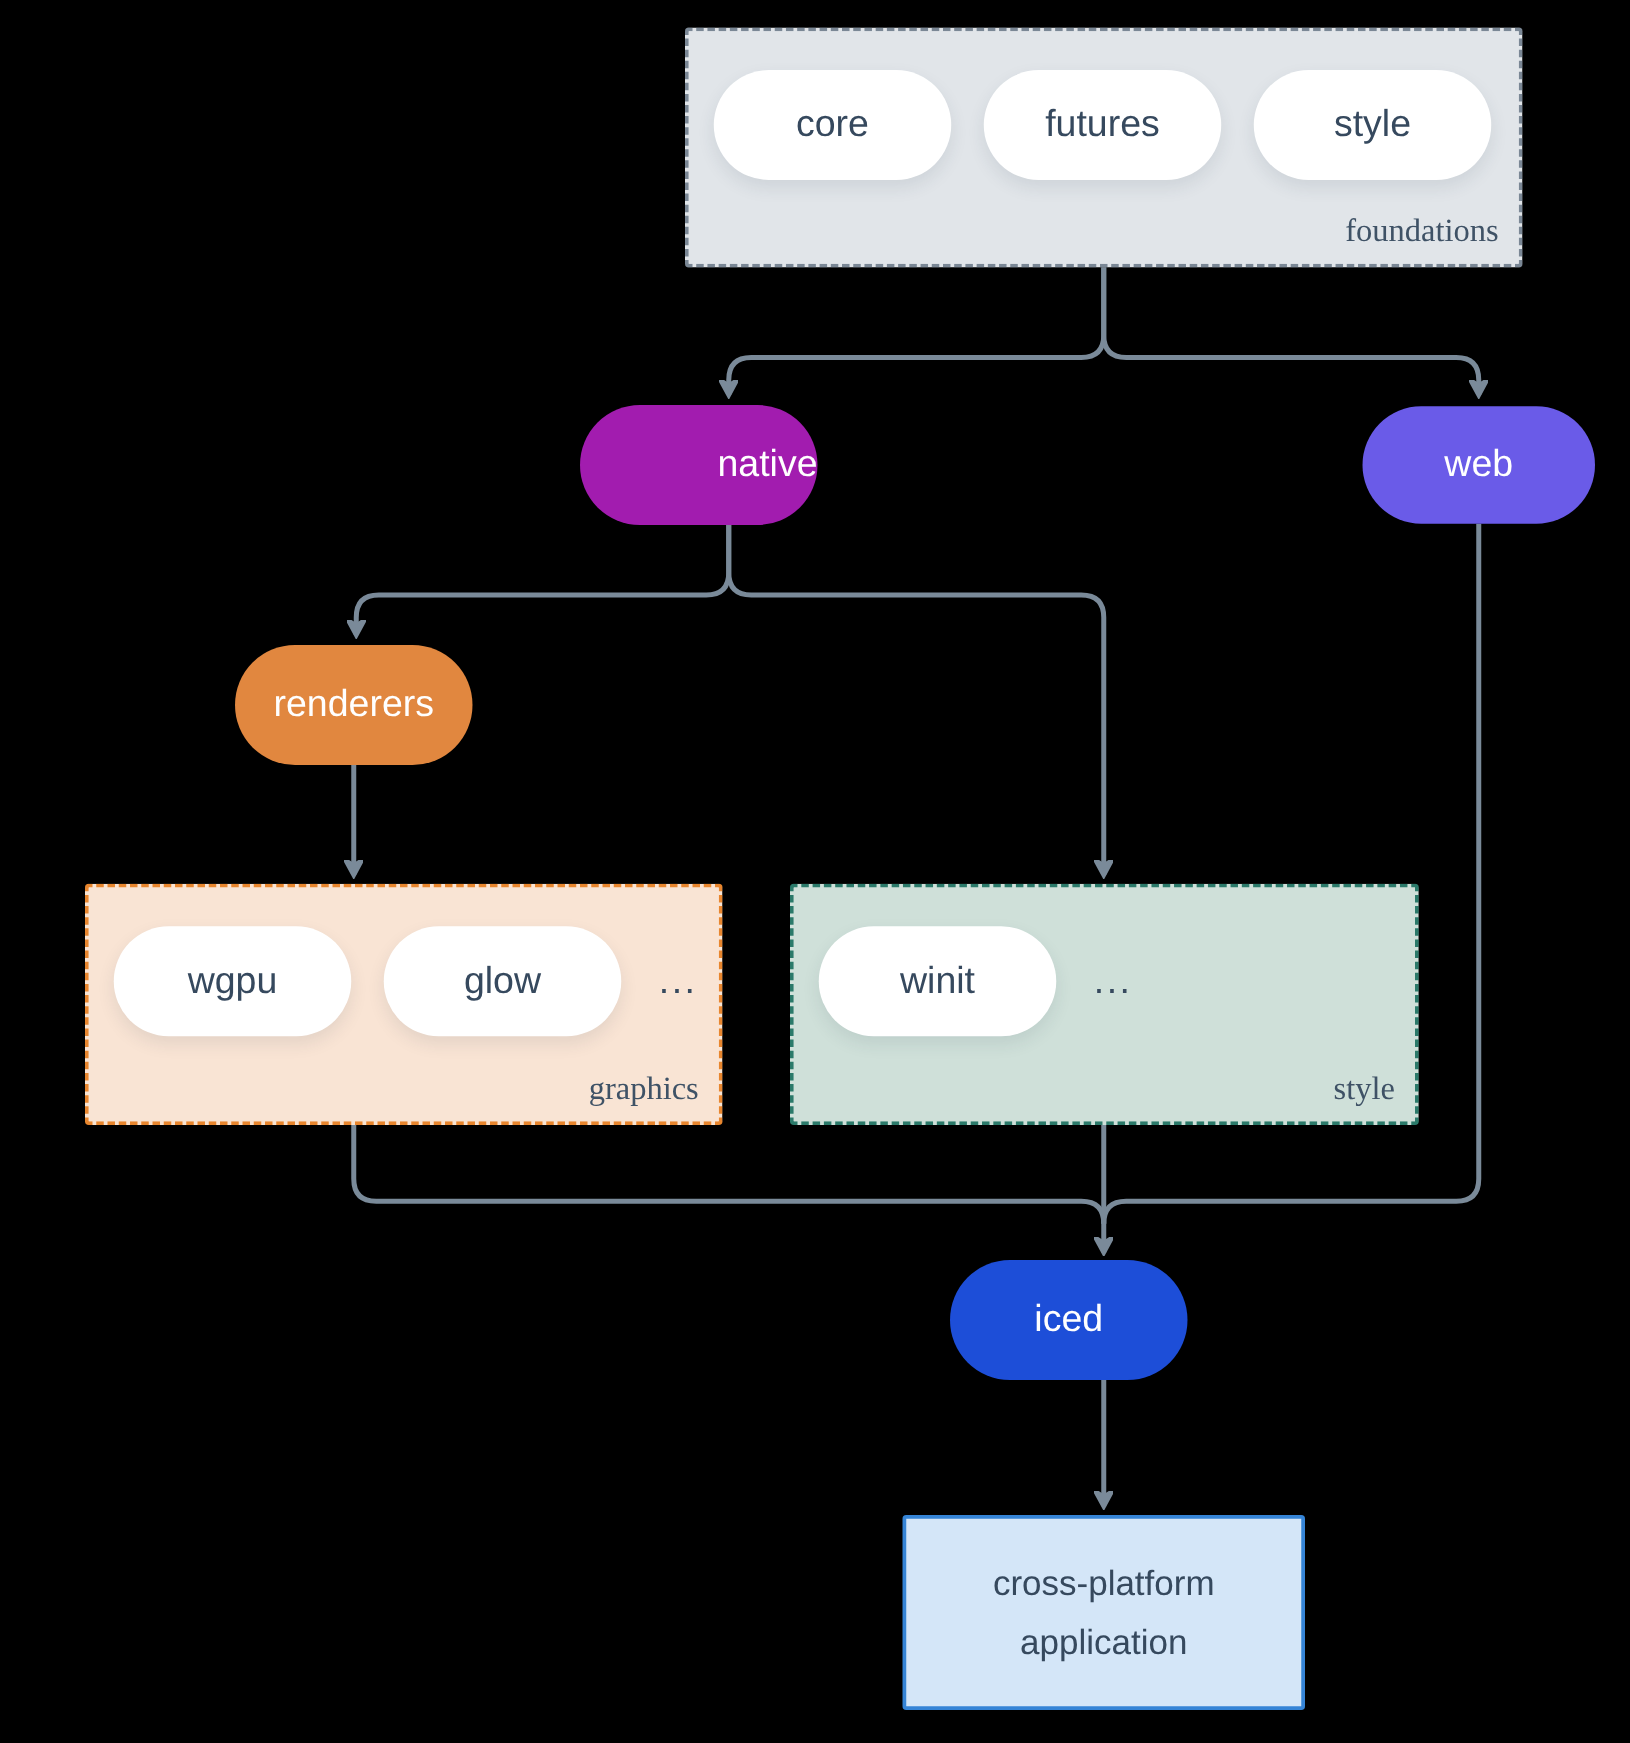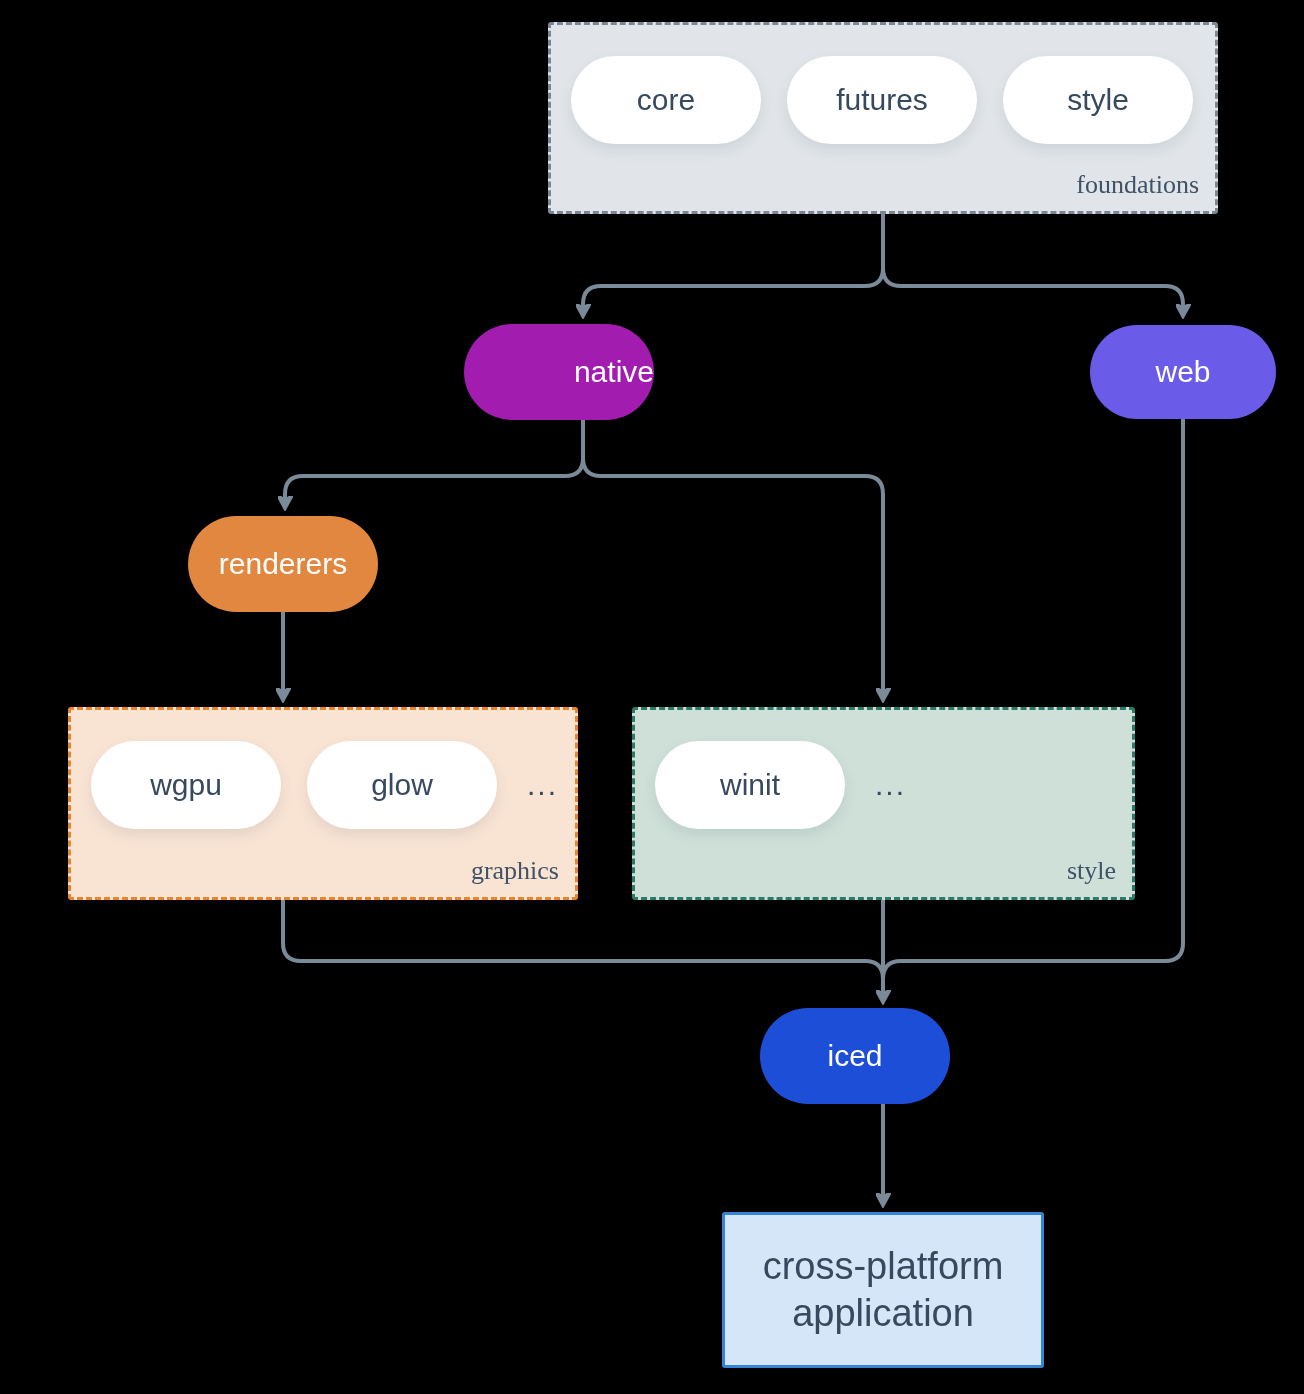--- a/index.html
+++ b/index.html
@@ -45,21 +45,21 @@
   .node.native{left:464px;top:324px;background:#a21caf;justify-content:flex-end;}
   .node.web{left:1090px;top:325px;width:186px;height:94px;border-radius:47px;background:#6a5be8;}
   .node.graphics{left:188px;top:516px;background:#e1873f;}
   .node.iced{left:760px;top:1008px;background:#1d4ed8;}
 
   .app-box{
     position:absolute;left:722px;top:1212px;width:322px;height:156px;
     box-sizing:border-box;
     background:#d4e6f8;border:3px solid #3584d6;border-radius:3px;
     display:flex;flex-direction:column;align-items:center;justify-content:center;
-    font-size:38px;color:#36495e;line-height:47px;
+    font-size:28px;color:#36495e;line-height:47px;
   }
 </style>
 </head>
 <body>
 
 <div class="canvas">
 
   <svg class="connectors" viewBox="0 0 1304 1394">
     <defs>
       <marker id="arrow" viewBox="0 0 16 16" refX="13" refY="8" markerWidth="15" markerHeight="15" markerUnits="userSpaceOnUse" orient="auto">

